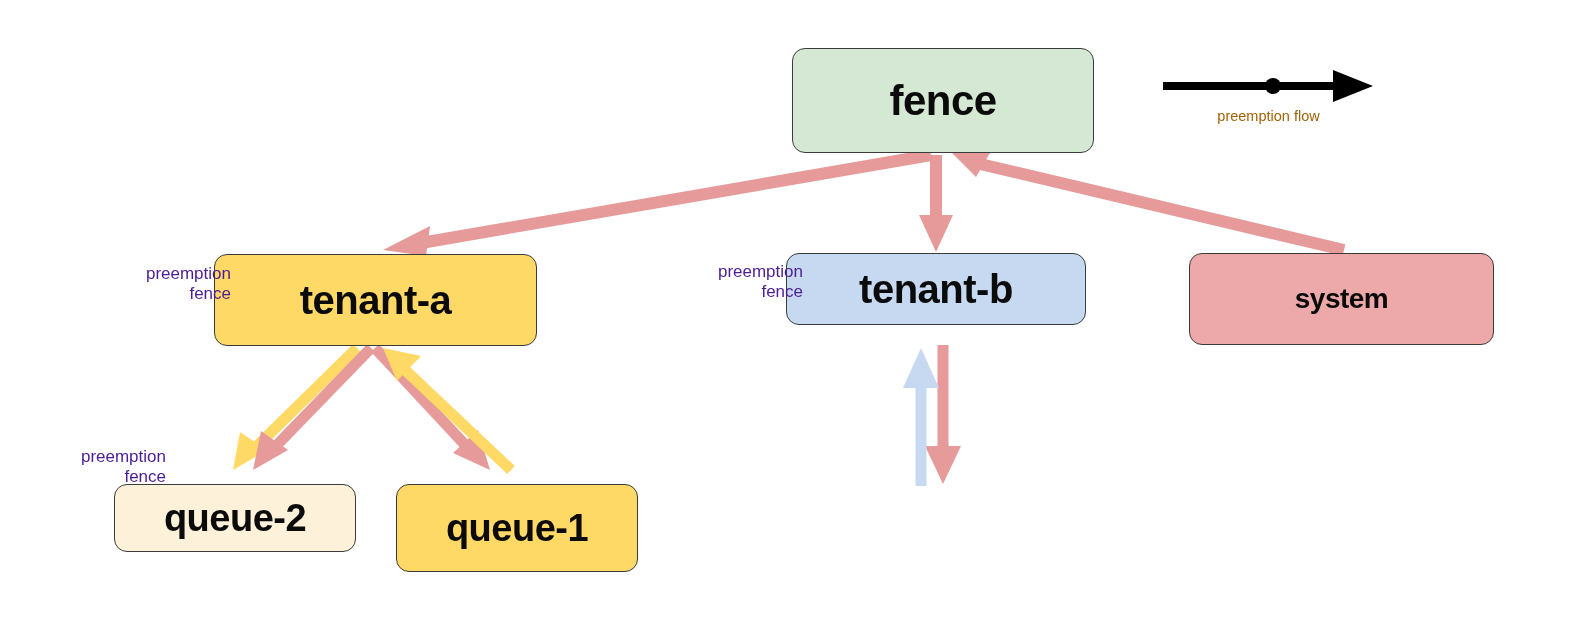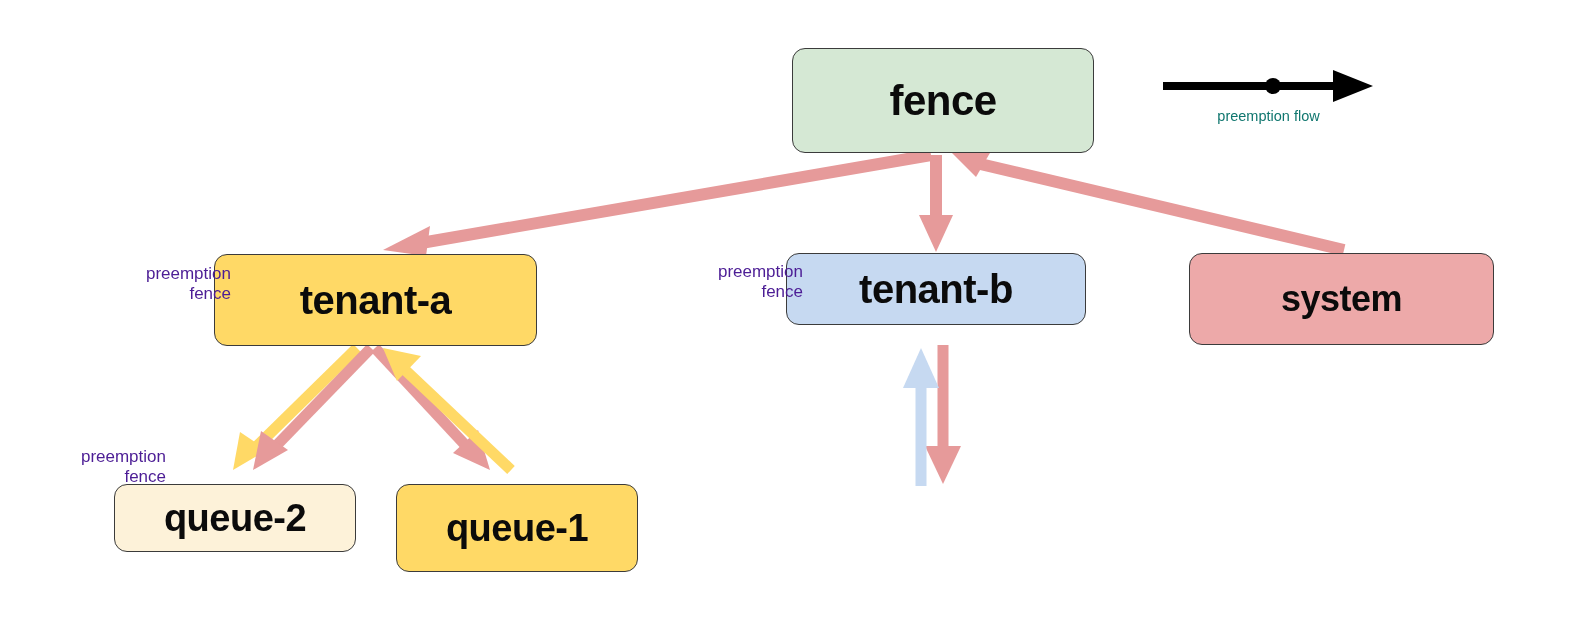--- a/index.html
+++ b/index.html
@@ -52,21 +52,21 @@
     white-space: pre-line;
     z-index: 4;
   }
   .legend {
     position: absolute;
     z-index: 5;
   }
   .legend-text {
     position: absolute;
     font-size: 14.5px;
-    color: #0f766e;
+    color: #a16207;
     text-align: center;
     width: 100%;
     top: 40px;
     left: 0;
   }
 </style>
 </head>
 <body>
 
 <div id="canvas">
@@ -125,21 +125,21 @@
   </div>
 
   <div class="node" style="left:188px; top:254px; width:323px; height:92px; background:#ffd966; font-size:40px;">
     <span class="node-label">tenant-a</span>
   </div>
 
   <div class="node" style="left:760px; top:253px; width:300px; height:72px; background:#c6d9f1; font-size:40px;">
     <span class="node-label">tenant-b</span>
   </div>
 
-  <div class="node" style="left:1163px; top:253px; width:305px; height:92px; background:#eda9a9; font-size:36px;">
+  <div class="node" style="left:1163px; top:253px; width:305px; height:92px; background:#eda9a9; font-size:28px;">
     <span class="node-label">system</span>
   </div>
 
   <div class="node" style="left:88px; top:484px; width:242px; height:68px; background:#fdf2d9; font-size:38px;">
     <span class="node-label">queue-2</span>
   </div>
 
   <div class="node" style="left:370px; top:484px; width:242px; height:88px; background:#ffd966; font-size:38px;text-align:right;">
     <span class="node-label">queue-1</span>
   </div>

